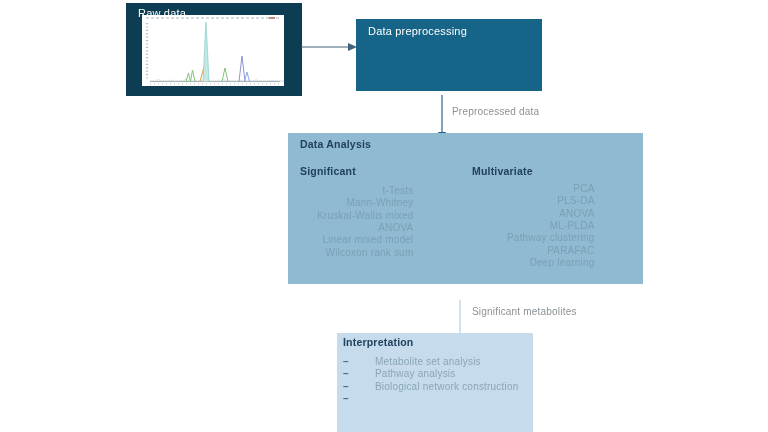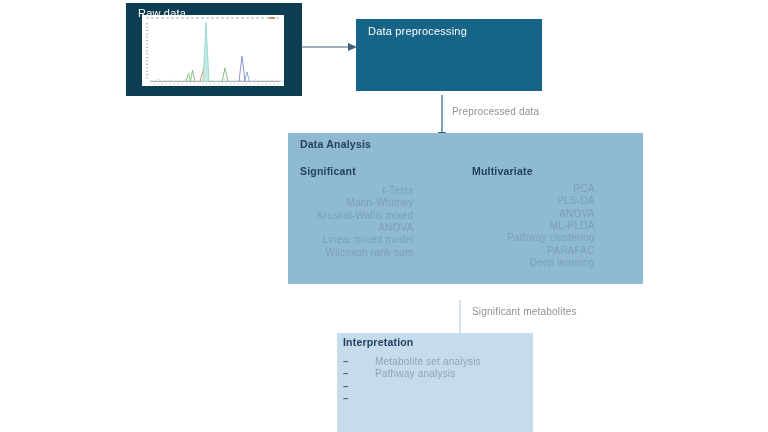--- a/index.html
+++ b/index.html
@@ -125,20 +125,21 @@
       <li>
           <span class="dash">–</span>
           <span>Metabolite set analysis</span>
         </li>
       <li>
           <span class="dash">–</span>
           <span>Pathway analysis</span>
         </li>
       <li>
           <span class="dash">–</span>
+          <span>Biological network construction</span>
         </li>
       <li>
           <span class="dash">–</span>
         </li>
     </ul>
   </div>
 
 </div>
 
 </body></html>

